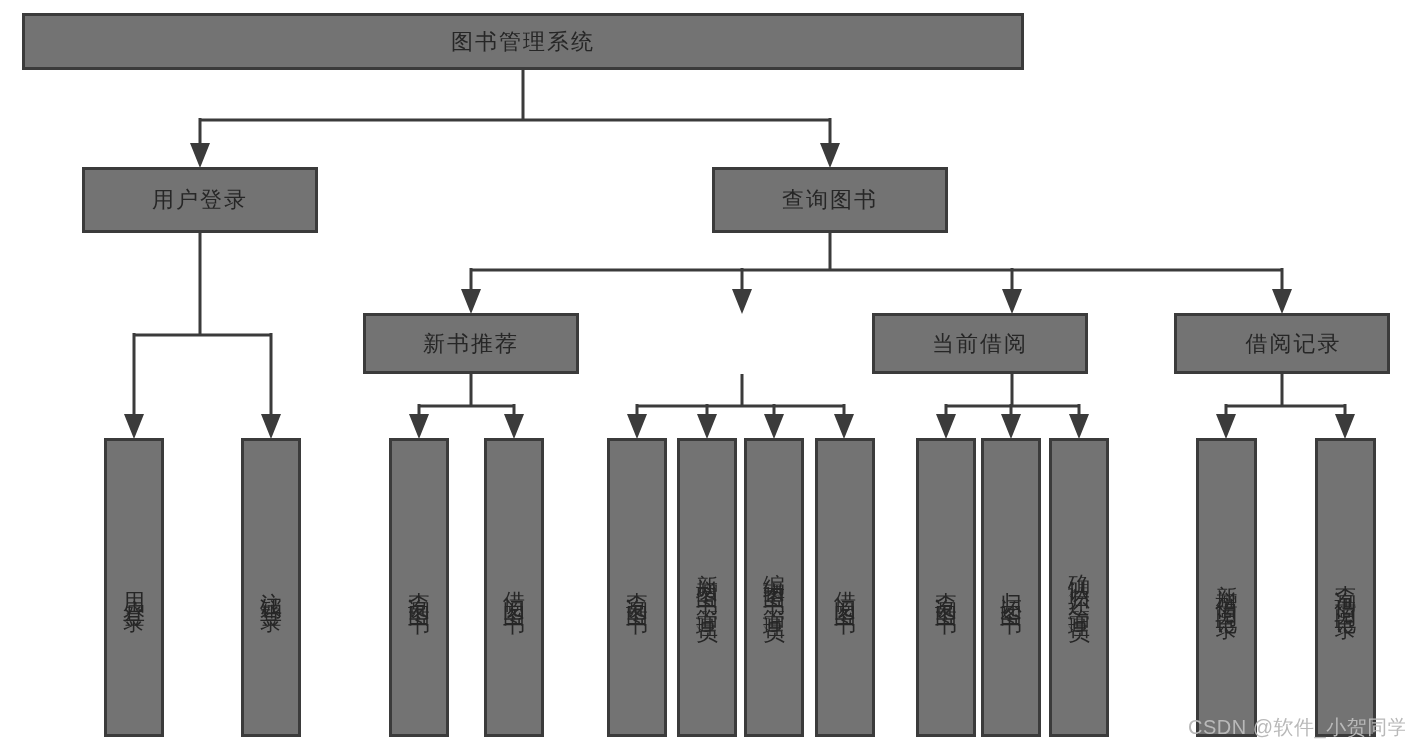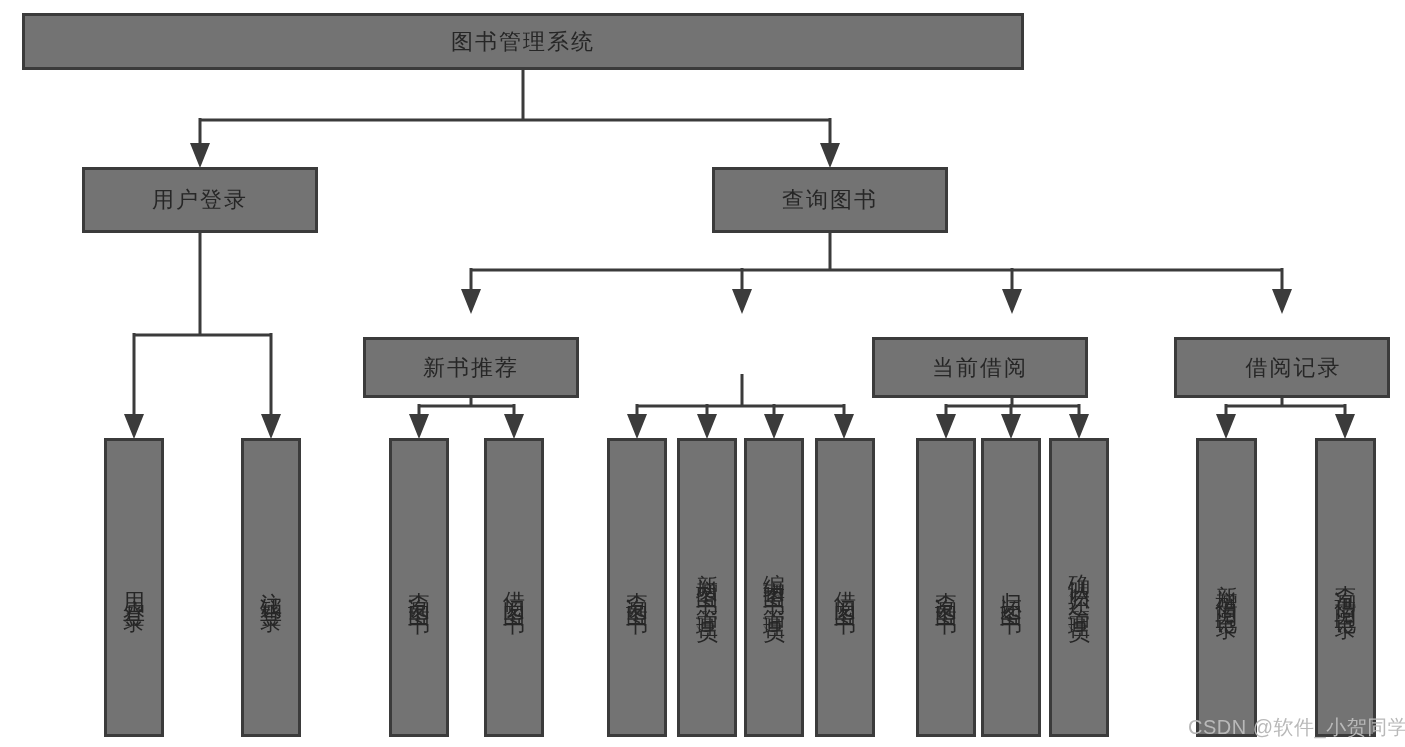--- a/index.html
+++ b/index.html
@@ -25,21 +25,21 @@
     border: 3px solid #3b3b3b;
     box-sizing: border-box;
     display: flex;
     align-items: center;
     justify-content: center;
   }
   .hlabel { font-size: 22px; letter-spacing: 2px; white-space: nowrap; }
   .root-box  { left: 22px;  top: 13px;  width: 1002px; height: 57px; }
   .l2a { left: 82px;  top: 167px; width: 236px; height: 66px; }
   .l2b { left: 712px; top: 167px; width: 236px; height: 66px; }
-  .l3  { top: 313px; width: 216px; height: 61px; margin-top: 24px; }
+  .l3  { top: 313px; width: 216px; height: 61px; }
   .l3-1 { left: 363px; }  .l3-2 { left: 634px; }
   .l3-3 { left: 872px; }  .l3-4 { left: 1174px; padding-left: 23px; }
   .leaf { top: 438px; width: 60px; height: 299px; }
   .leaf .vtext {
     writing-mode: vertical-rl;
     letter-spacing: 7px;
     font-size: 22px;
     line-height: 1;
   }
   .lf-1  { left: 104px; }  .lf-2  { left: 241px; }

